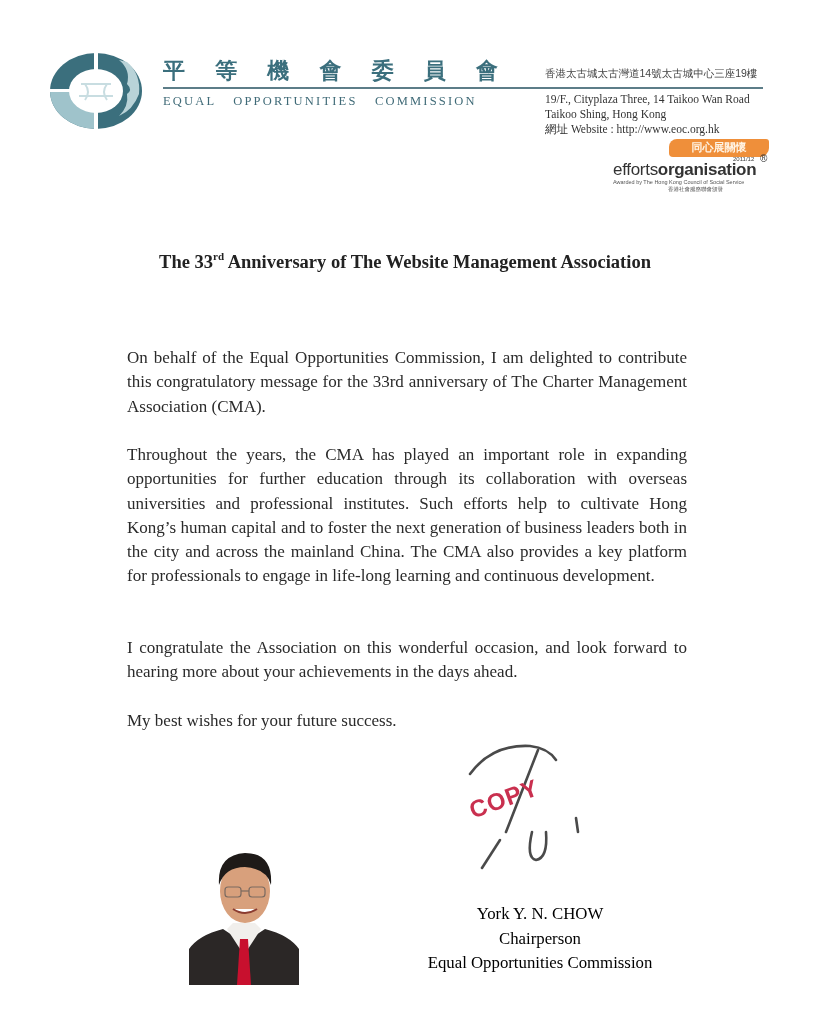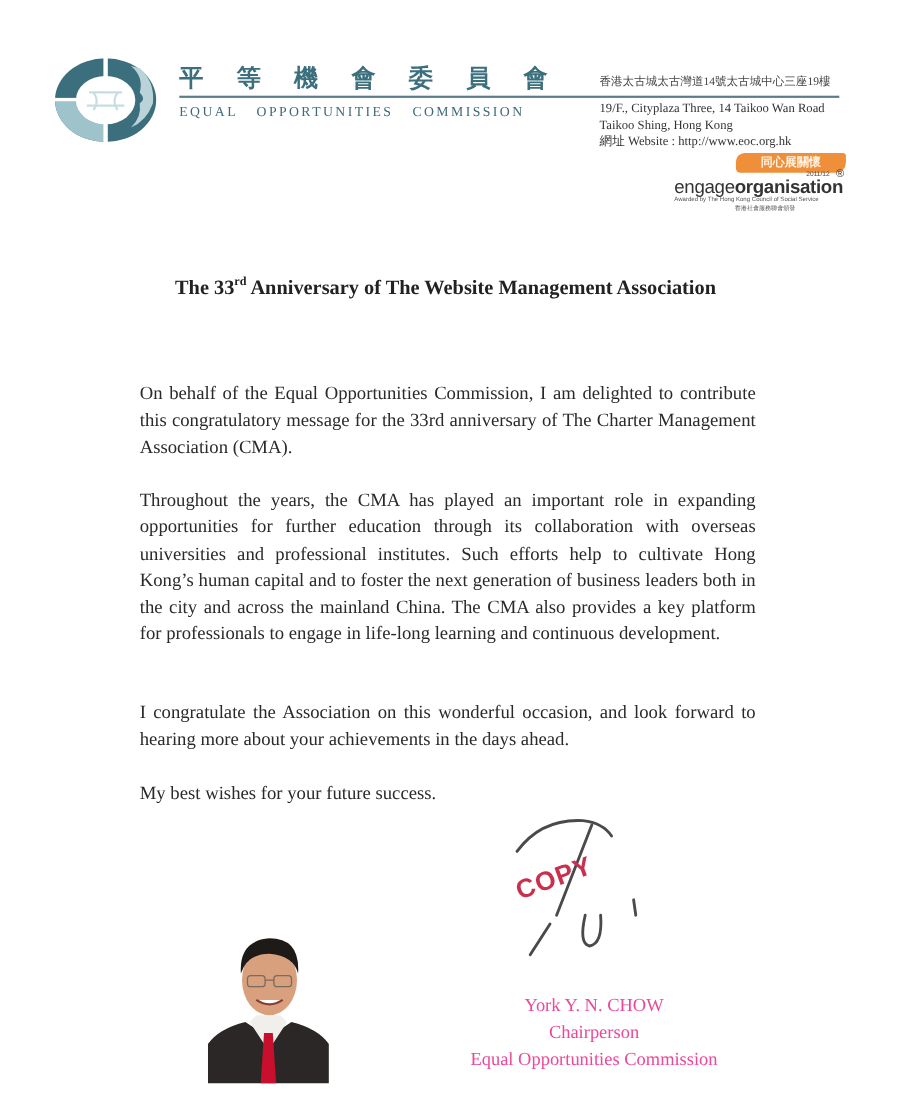--- a/index.html
+++ b/index.html
@@ -3,39 +3,39 @@
 <meta charset="utf-8">
 <style>
   html, body { margin:0; padding:0; background:#ffffff; }
   body { width:825px; height:1012px; position:relative; overflow:hidden; font-family:"Liberation Serif", serif; color:#222; }
   .abs { position:absolute; }
   
   #logo { left:47px; top:50px; width:98px; height:82px; }
   .cn-title { left:163px; top:56px; width:335px; display:flex; justify-content:space-between; font-family:"DejaVu Serif", serif; font-size:22px; font-weight:bold; color:#3b6f7d; letter-spacing:0; }
   .hdr-line { left:163px; top:87px; width:600px; height:2px; background:#5c7d88; }
   .en-title { left:163px; top:94px; font-family:"Liberation Serif", serif; font-size:12.5px; letter-spacing:2.2px; color:#3f6a77; word-spacing:12px; }
-  .addr-cn { left:545px; top:67px; font-size:10.5px; color:#444; font-family:Liberation Serif, serif; }
+  .addr-cn { left:545px; top:67px; font-size:10.5px; color:#444; font-family:Liberation Sans, sans-serif; }
   .addr { left:545px; top:92px; font-size:11.5px; line-height:15px; color:#333; font-family:"Liberation Serif", serif; }
   .caring-badge { left:669px; top:139px; width:100px; height:18px; background:#ef8f3a; border-radius:8px 3px 9px 4px; color:#fff3e3; font-size:11px; font-family:"DejaVu Sans", sans-serif; text-align:center; line-height:18px; font-weight:bold; }
   .caring-word { left:613px; top:160px; font-family:"Liberation Sans", sans-serif; font-size:17px; color:#333; letter-spacing:-0.3px; }
   .caring-word b { font-weight:bold; }
   .caring-year { left:733px; top:156px; font-size:6px; color:#444; font-family:"Liberation Sans", sans-serif; }
   .caring-reg { left:760px; top:153px; font-size:10px; color:#333; font-family:"Liberation Sans", sans-serif; }
   .caring-sub { left:613px; top:179px; font-size:5.5px; color:#555; font-family:"Liberation Sans", sans-serif; width:160px; line-height:7px; }
   .caring-sub2 { left:668px; top:186px; font-size:5.5px; color:#555; font-family:"DejaVu Sans", sans-serif; }
   
   .doc-title { left:0; width:810px; top:250px; text-align:center; font-size:18.5px; font-weight:bold; color:#222; font-family:"Liberation Serif", serif; }
   .doc-title sup { font-size:11px; vertical-align:8px;margin-top:20px; }
   
   .body-para { left:127px; width:560px; font-size:17px; line-height:24.3px; text-align:justify; text-align-last:left; color:#2a2a2a; font-family:"Liberation Serif", serif; }
   
   #sig { left:462px; top:740px; width:150px; height:130px; }
   .copy-stamp { left:468px; top:785px; font-family:"Liberation Sans", sans-serif; font-weight:bold; font-size:24px; color:#c9304f; transform:rotate(-20deg); letter-spacing:1px; }
   #portrait { left:189px; top:843px; width:110px; height:142px; }
-  .sig-block { left:400px; width:280px; text-align:center; font-size:16.8px; color:#ec4899; font-family:"Liberation Serif", serif; }
+  .sig-block { left:400px; width:280px; text-align:center; font-size:16.8px; color:#000000; font-family:"Liberation Serif", serif; }
 </style>
 </head>
 <body>
 
 <svg id="logo" class="abs" viewBox="0 0 98 82">
   <ellipse cx="49" cy="41" rx="46" ry="38" fill="#3b6f7d"></ellipse>
   <path d="M3 41 A46 38 0 0 0 49 79 L49 41 Z" fill="#9fc3cb"></path>
   <ellipse cx="49" cy="41" rx="27" ry="22" fill="#ffffff"></ellipse>
   <rect x="47" y="2" width="4" height="78" fill="#ffffff"></rect>
   <rect x="2" y="39" width="47" height="3" fill="#ffffff"></rect>
@@ -62,21 +62,21 @@
 <div class="abs en-title">EQUAL OPPORTUNITIES COMMISSION</div>
 <div class="abs addr">
   <div>19/F., Cityplaza Three, 14 Taikoo Wan Road</div>
   <div>Taikoo Shing, Hong Kong</div>
   <div>網址 Website : http://www.eoc.org.hk</div>
 </div>
 
 <div class="abs caring-badge">同心展關懷</div>
 <div class="abs caring-year">2011/12</div>
 <div class="abs caring-reg">®</div>
-<div class="abs caring-word"><span>engage</span><b>organisation</b></div>
+<div class="abs caring-word"><span>efforts</span><b>organisation</b></div>
 <div class="abs caring-sub">Awarded by The Hong Kong Council of Social Service</div>
 <div class="abs caring-sub2">香港社會服務聯會頒發</div>
 
 <div class="abs doc-title"><span>The 33</span><sup>rd</sup><span> Anniversary of The Website Management Association</span></div>
 
 <p class="abs body-para" style="top:346px;margin:0;">On behalf of the Equal Opportunities Commission, I am delighted to contribute this congratulatory message for the 33rd anniversary of The Charter Management Association (CMA).</p>
 <p class="abs body-para" style="top:443px;margin:0;">Throughout the years, the CMA has played an important role in expanding opportunities for further education through its collaboration with overseas universities and professional institutes. Such efforts help to cultivate Hong Kong’s human capital and to foster the next generation of business leaders both in the city and across the mainland China. The CMA also provides a key platform for professionals to engage in life-long learning and continuous development.</p>
 <p class="abs body-para" style="top:636px;margin:0;">I congratulate the Association on this wonderful occasion, and look forward to hearing more about your achievements in the days ahead.</p>
 <p class="abs body-para" style="top:709px;margin:0;">My best wishes for your future success.</p>
 

